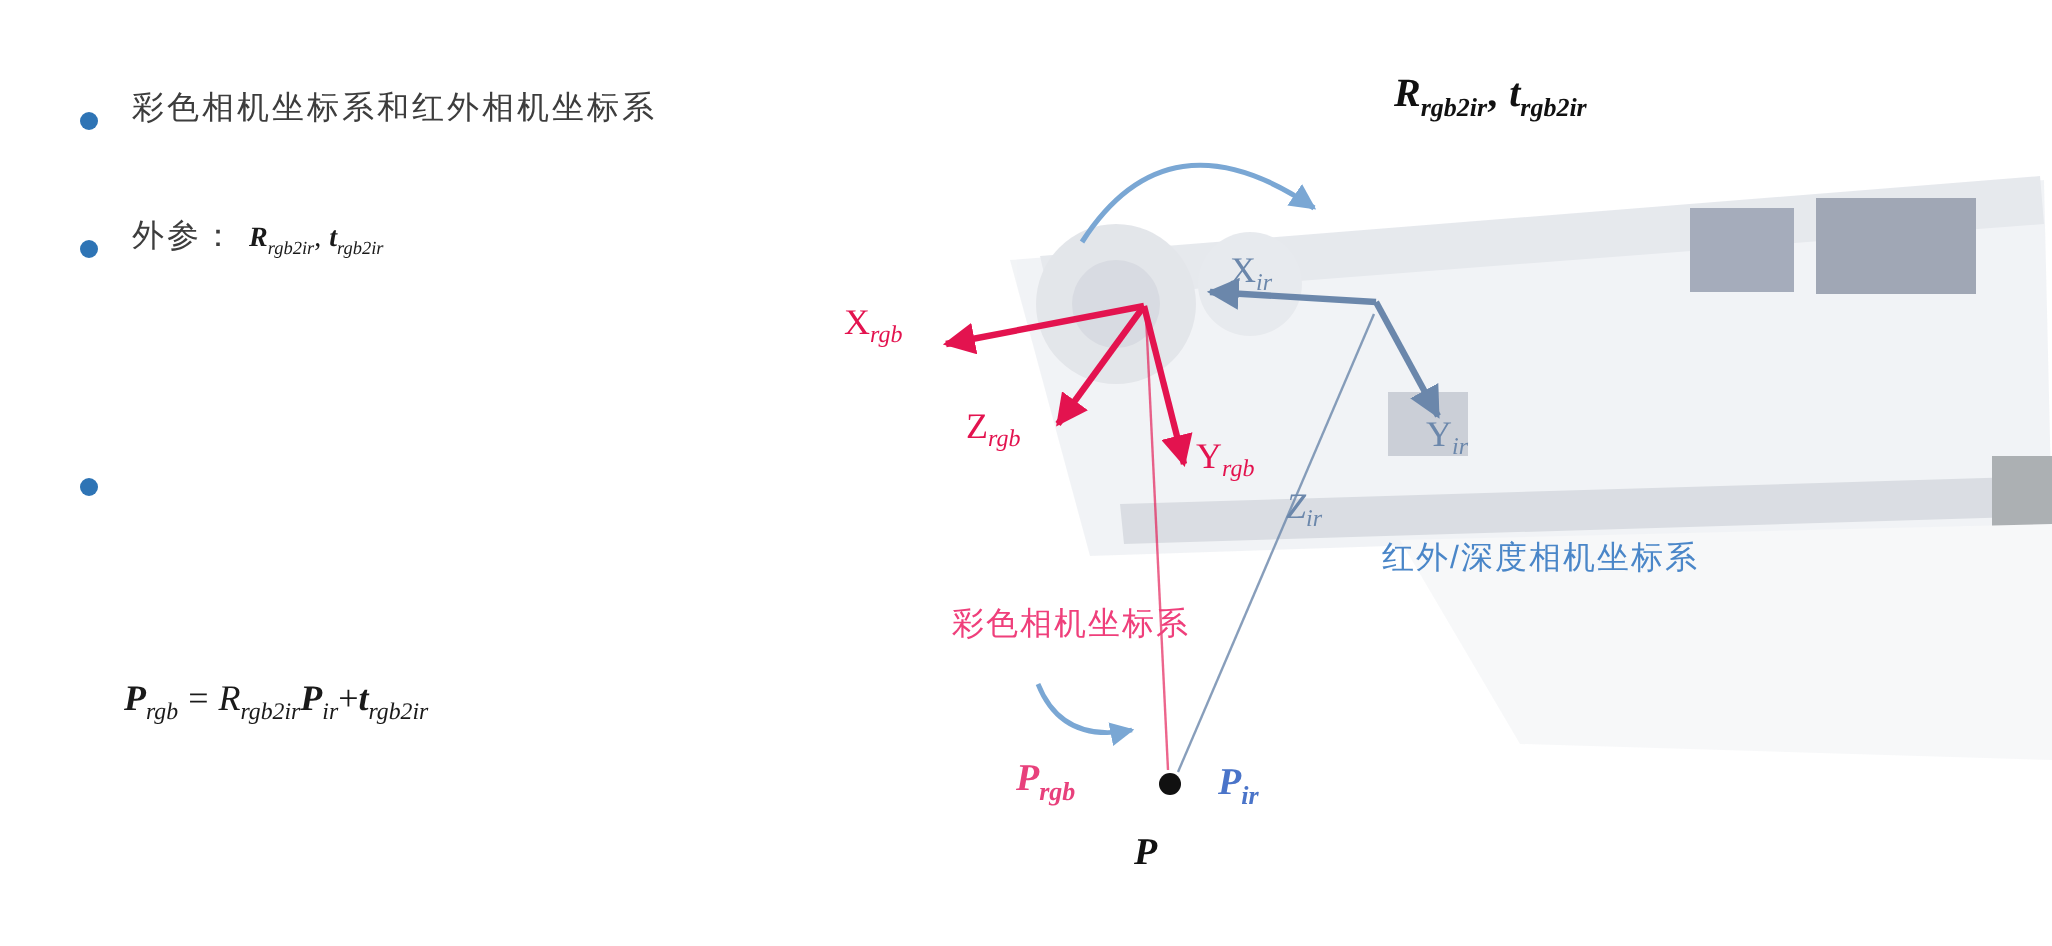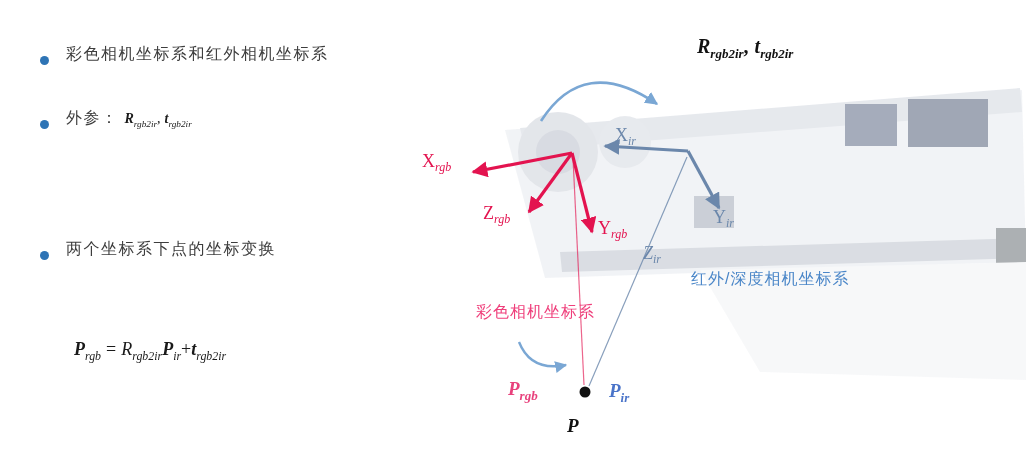--- a/index.html
+++ b/index.html
@@ -25,21 +25,21 @@
   .bullet-item{position:absolute;left:40px;display:flex;align-items:flex-end;white-space:nowrap;}
   .dot{width:9px;height:9px;border-radius:50%;background:var(--c-bullet);margin-right:17px;flex:none;}
   .bullet-text{font-size:16px;color:var(--c-text);letter-spacing:1.5px;}
   .math{font-family:"Liberation Serif",serif;color:#1a1a1a;letter-spacing:0;}
   .bi{font-style:italic;font-weight:bold;}
   .it{font-style:italic;}
   sub{font-size:0.66em;font-style:italic;}
   .mspace{display:inline-block;width:6px;}
 
   
-  .formula{position:absolute;left:62px;top:339px;font-size:18px;color:#1a1a1a;font-family:"Liberation Serif",serif;white-space:nowrap;margin-left:12px;}
+  .formula{position:absolute;left:62px;top:339px;font-size:18px;color:#1a1a1a;font-family:"Liberation Serif",serif;white-space:nowrap;}
   .formula .op{margin:0 5px;font-style:normal;font-weight:normal;}
 
   
   text{user-select:none;}
   .axis{font-family:"Liberation Serif",serif;font-size:18px;}
   .axis .sub{font-size:12px;font-style:italic;}
   .axis-rgb{fill:var(--c-rgb_axis);}
   .axis-ir{fill:var(--c-ir_axis);}
   .extr{font-family:"Liberation Serif",serif;font-size:20px;font-weight:bold;font-style:italic;fill:#111;}
   .extr .sub{font-size:13px;}
@@ -131,18 +131,17 @@
 
   <div class="bullet-item" style="top:108px">
     <span class="dot"></span>
     <span class="bullet-text">外参：</span>
     <span class="math" style="font-size:14px"><span class="mspace"></span><span class="bi">R</span><sub>rgb2ir</sub><span>,</span><span class="bi" style="margin-left:4px">t</span><sub>rgb2ir</sub></span>
   </div>
 
 
   <div class="bullet-item" style="top:239px">
     <span class="dot"></span>
-    <span class="bullet-text">两个坐标系下点的坐标变换</span>
   </div>
 
   <div class="formula"><span class="bi">P</span><sub>rgb</sub><span class="op">=</span><span class="it">R</span><sub>rgb2ir</sub><span class="bi">P</span><sub>ir</sub><span>+</span><span class="bi">t</span><sub>rgb2ir</sub></div>
 
 </div>
 
 </body></html>

